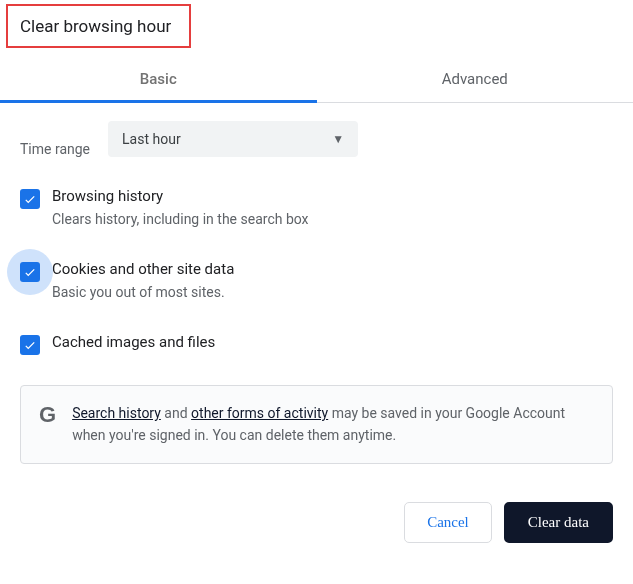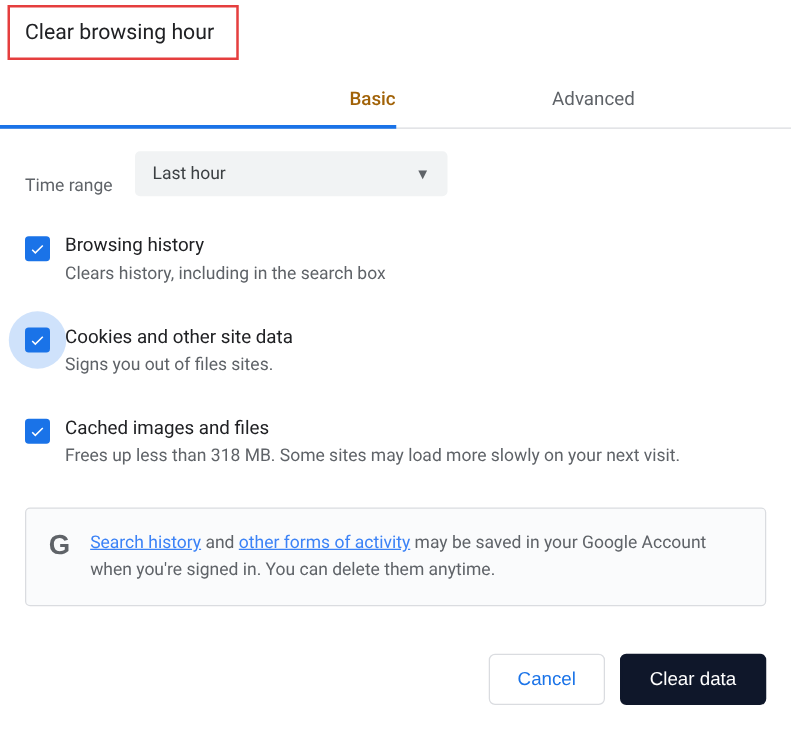--- a/index.html
+++ b/index.html
@@ -29,23 +29,22 @@
     .tab {
       flex: 1;
       text-align: center;
       padding: 12px 0 14px;
       font-size: 15px;
       color: #5f6368;
       cursor: pointer;
       position: relative;
     }
     .tab.active {
-      color: #a16207;
+      color: #737373;
       font-weight: 500;
-      text-align: right;
     }
     .tab.active::after {
       content: "";
       position: absolute;
       left: 0; right: 0; bottom: -1px;
       height: 3px;
       background: #1a73e8;
     }
     .content { padding: 18px 20px 10px 20px; }
     .timerange-row {
@@ -127,37 +126,37 @@
       color: #5f6368;
       line-height: 1;
       margin-top: 2px;
     }
     .notice-text {
       color: #5f6368;
       font-size: 14px;
       line-height: 1.6;
     }
     .notice-text a {
-      color: #3b82f6;
+      color: #0f172a;
       text-decoration: underline;
       cursor: pointer;
     }
     .actions {
       display: flex;
       justify-content: flex-end;
       gap: 12px;
       padding: 28px 20px 16px;
     }
     .btn {
       padding: 10px 22px;
       border-radius: 5px;
       font-size: 15px;
       font-weight: 500;
       cursor: pointer;
-      font-family: Liberation Sans, sans-serif;
+      font-family: Liberation Serif, serif;
     }
     .btn-cancel {
       background: #fff;
       border: 1px solid #dadce0;
       color: #1a73e8;
     }
     .btn-primary {
       background: #0f172a;
       border: 2px solid #0f172a;
       color: #fff;
@@ -208,35 +207,34 @@
     <div class="option-row">
       <div class="checkbox-wrap ripple">
         <div class="checkbox">
           <svg viewBox="0 0 24 24">
               <path fill="#fff" d="M9 16.2l-3.5-3.5L4 14.2 9 19.2 20 8.2l-1.5-1.5z"></path>
             </svg>
         </div>
       </div>
       <div class="option-text">
         <div class="heading">Cookies and other site data</div>
-        <div class="desc">Signs you out of files sites.</div>
+        <div class="desc">Basic you out of most sites.</div>
       </div>
     </div>
 
     <div class="option-row">
       <div class="checkbox-wrap">
         <div class="checkbox">
           <svg viewBox="0 0 24 24">
               <path fill="#fff" d="M9 16.2l-3.5-3.5L4 14.2 9 19.2 20 8.2l-1.5-1.5z"></path>
             </svg>
         </div>
       </div>
       <div class="option-text">
         <div class="heading">Cached images and files</div>
-        <div class="desc">Frees up less than 318 MB. Some sites may load more slowly on your next visit.</div>
       </div>
     </div>
 
     <div class="notice">
       <div class="g-logo">G</div>
       <div class="notice-text">
         <a>Search history</a><span> and </span><a>other forms of activity</a><span> may be saved in your Google Account when you're signed in. You can delete them anytime.</span>
       </div>
     </div>
 

